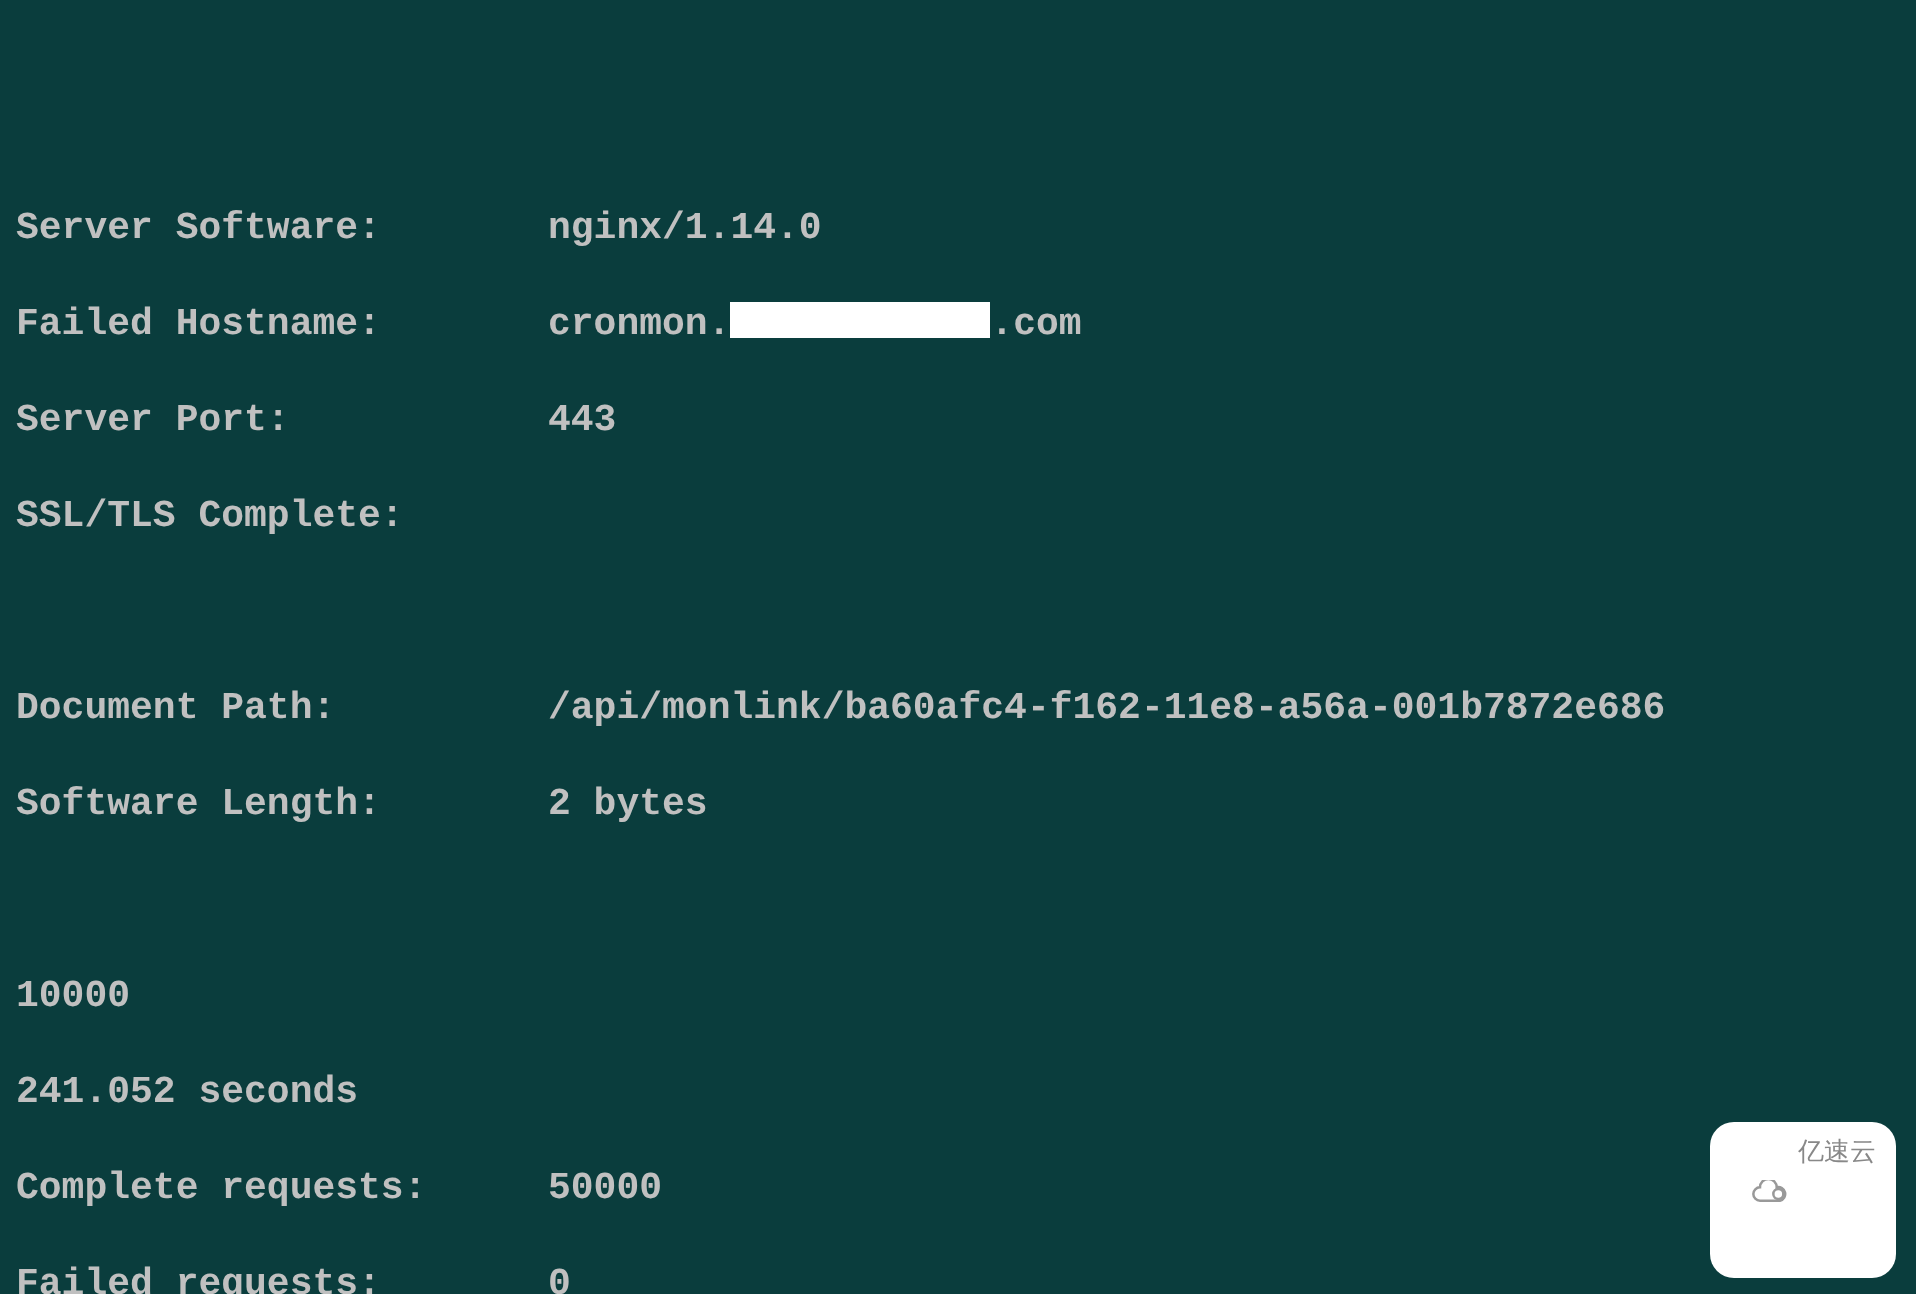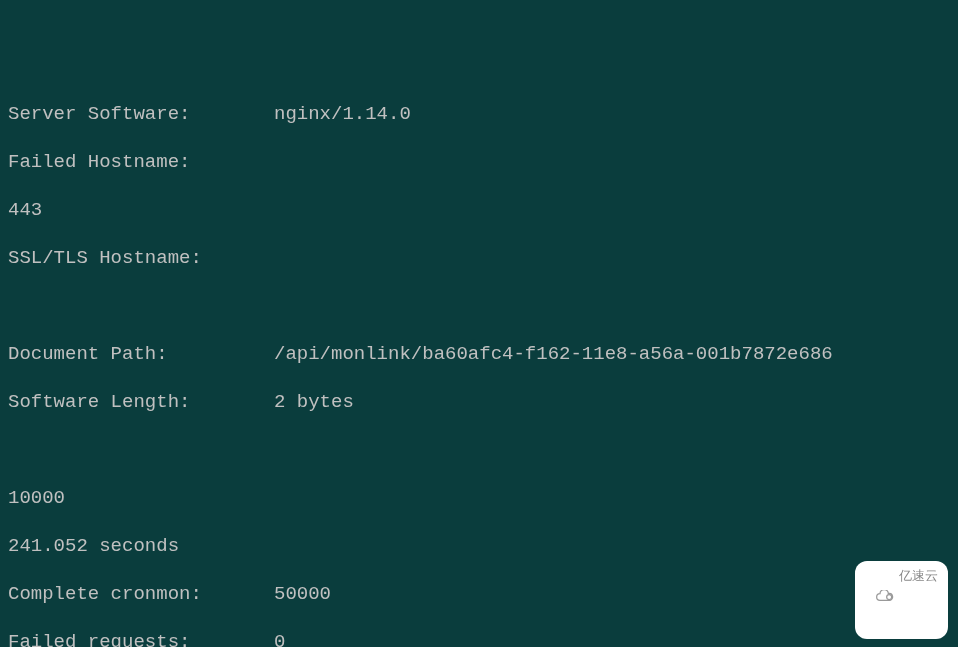--- a/index.html
+++ b/index.html
@@ -15,20 +15,21 @@
       line-height: 24px;
       padding: 6px 8px;
       white-space: pre;
       width: 958px;
       height: 647px;
       overflow: hidden;
       position: relative;
     }
     .line {
       display: flex;
+      font-weight: bold;
     }
     .label {
       display: inline-block;
       width: 266px;
     }
     .value {
       display: inline-block;
       text-align: center;
     }
     .redacted {
@@ -61,30 +62,30 @@
       width: 20px;
       height: 14px;
     }
   </style>
 </head>
 <body>
 
 
 
 <div class="line"><span class="label">Server Software:</span><span class="value">nginx/1.14.0</span></div>
-<div class="line"><span class="label">Failed Hostname:</span></div>
-<div class="line"><span class="value">443</span></div>
-<div class="line"><span class="label">SSL/TLS Hostname:</span></div>
+<div class="line"><span class="label">Failed Hostname:</span><span class="value"><span>cronmon.</span><span class="redacted"></span><span>.com</span></span></div>
+<div class="line"><span class="label">Server Port:</span><span class="value">443</span></div>
+<div class="line"><span class="label">SSL/TLS Complete:</span></div>
 <div class="spacer"></div>
 <div class="line"><span class="label">Document Path:</span><span class="value">/api/monlink/ba60afc4-f162-11e8-a56a-001b7872e686</span></div>
 <div class="line"><span class="label">Software Length:</span><span class="value">2 bytes</span></div>
 <div class="spacer"></div>
 <div class="line"><span class="value">10000</span></div>
 <div class="line"><span class="value">241.052 seconds</span></div>
-<div class="line"><span class="label">Complete cronmon:</span><span class="value">50000</span></div>
+<div class="line"><span class="label">Complete requests:</span><span class="value">50000</span></div>
 <div class="line"><span class="label">Failed requests:</span><span class="value">0</span></div>
 
 
 
 
 
 
 
 
 

